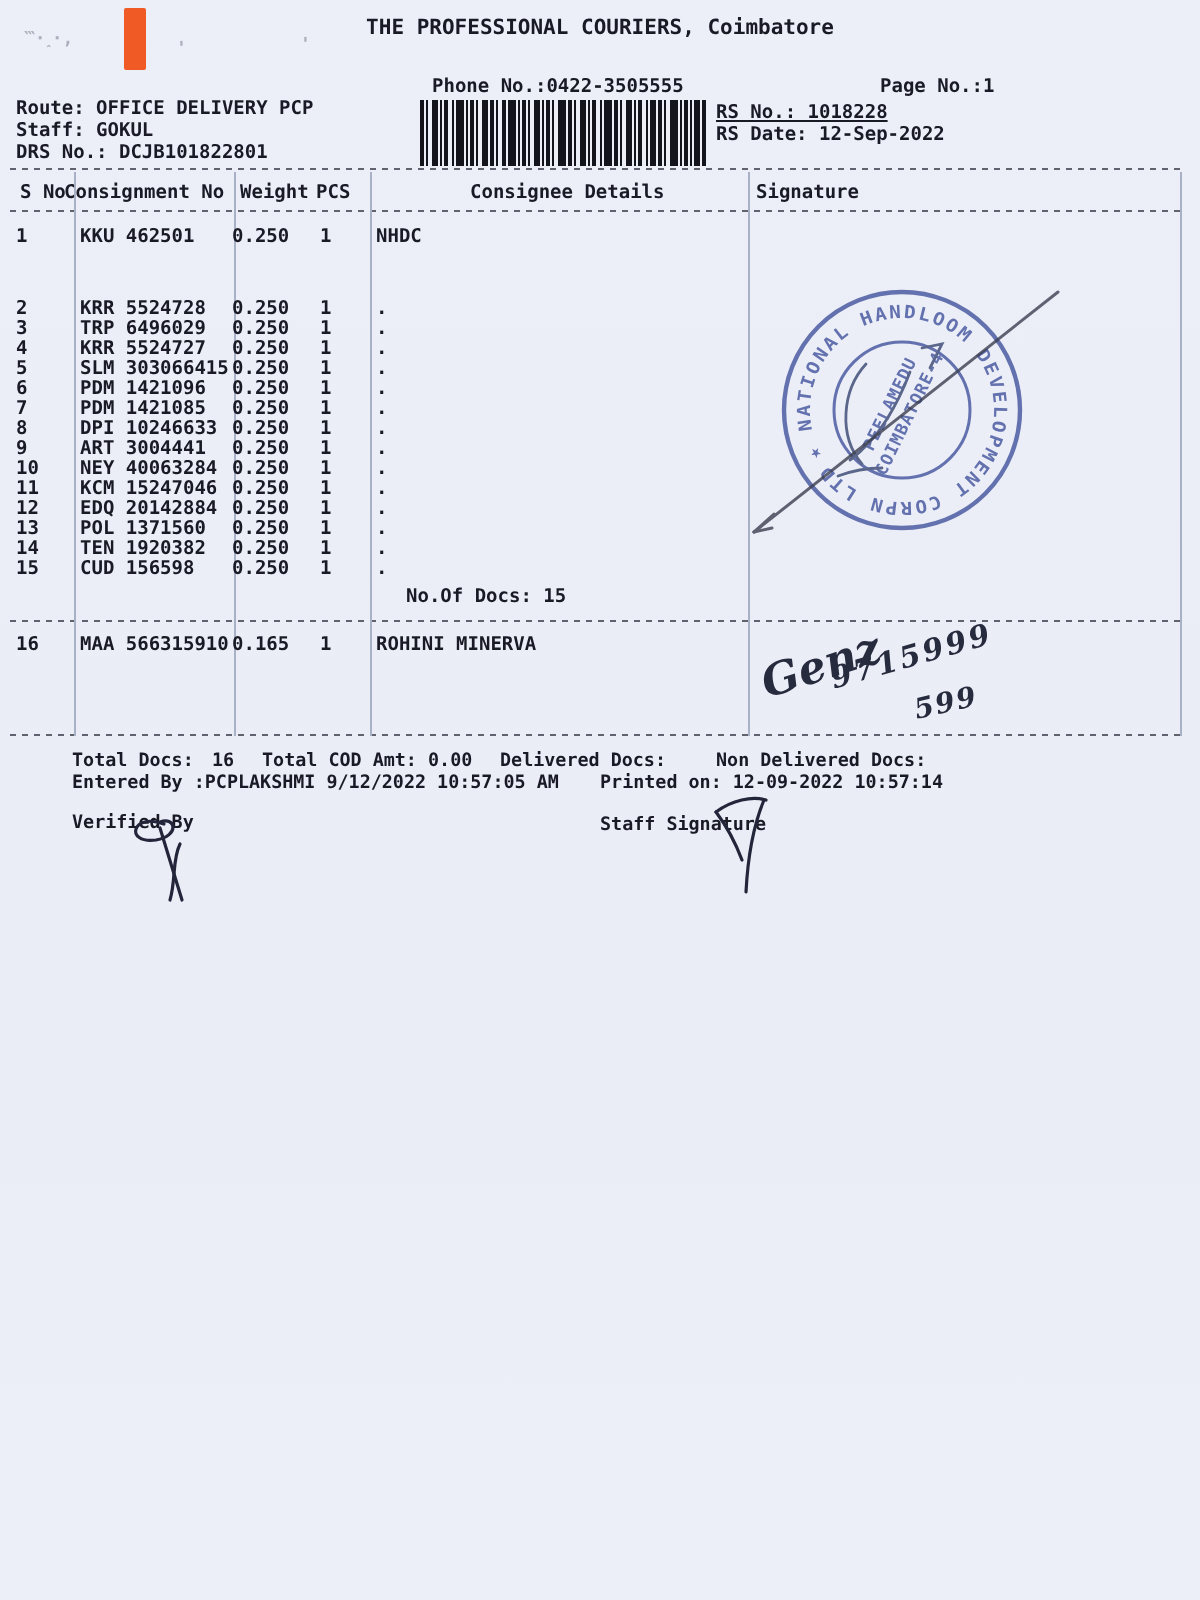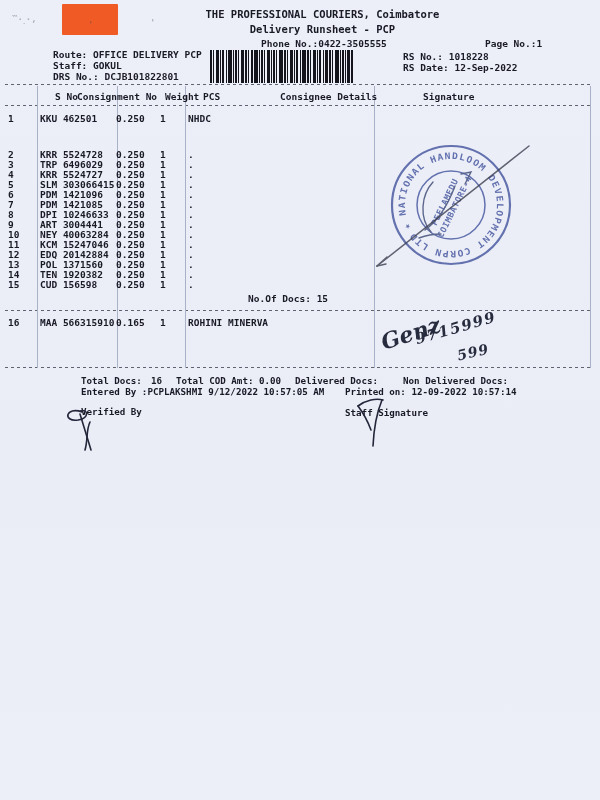--- a/index.html
+++ b/index.html
@@ -3,21 +3,21 @@
 <meta charset="utf-8">
 <style>
   html,body{margin:0;padding:0;}
   #page{
     position:relative; width:600px; height:800px; overflow:hidden;
     background:#ecEFF8;
     background:linear-gradient(180deg,#edeff8 0%,#eaedf6 60%,#ecEFF8 100%);
     font-family:"DejaVu Sans Mono", monospace;
     font-weight:bold; color:#191a26;
   }
-  .abs{position:absolute; white-space:pre;padding-left:45px;}
+  .abs{position:absolute; white-space:pre;}
   .t105{font-size:10.5px; line-height:12px;}
   .t95{font-size:9.5px; line-height:11px;}
   .t92{font-size:9.2px; line-height:10px;margin-left:28px;}
   .center{left:0; right:0; text-align:center;}
   .dash{position:absolute; left:5px; width:586px; height:1px;
         background:repeating-linear-gradient(90deg,#3d3f4e 0 3px,transparent 3px 6px);
         opacity:.8;}
   .vline{position:absolute; width:1px; top:86px; height:282px; background:#a9b1c7;}
   .trow{position:absolute; left:0; width:600px; height:10px; font-size:9.5px;}
   .trow .c{position:absolute; top:0; line-height:10px; white-space:pre;}
@@ -33,24 +33,23 @@
 
 <div id="page">
 
   <div class="abs" style="left:62px; top:4px; width:11px; height:31px; background:#f05a24; border-radius:1px;"></div>
 
   <div class="faint" style="left:12px; top:14px;">‷·˰·,</div>
   <div class="faint" style="left:88px; top:20px;">'</div>
   <div class="faint" style="left:150px; top:18px;">'</div>
 
   <div class="abs center t105" style="top:8px;">THE PROFESSIONAL COURIERS, Coimbatore</div>
-  <div class="abs center t105" style="top:23px;">Delivery Runsheet - PCP</div>
   <div class="abs t95" style="left:216px; top:38px;">Phone No.:0422-3505555</div>
   <div class="abs t95" style="left:440px; top:38px;">Page No.:1</div>
-  <div class="abs t95" style="left:358px; top:51px;">RS No.: 1018228</div>
+  <div class="abs t95" style="left:358px; top:51px;text-decoration:underline;">RS No.: 1018228</div>
   <div class="abs t95" style="left:358px; top:62px;">RS Date: 12-Sep-2022</div>
   <div class="abs t95" style="left:8px;   top:49px;">Route: OFFICE DELIVERY PCP</div>
   <div class="abs t95" style="left:8px;   top:60px;">Staff: GOKUL</div>
   <div class="abs t95" style="left:8px;   top:71px;text-align:center;">DRS No.: DCJB101822801</div>
 
   <svg style="left:210px; top:50px;" width="143" height="33" viewBox="0 0 143 33">
     <g fill="#14141c">
       <rect x="0" width="2" height="33"></rect>
         <rect x="3" width="1" height="33"></rect>
         <rect x="6" width="3" height="33"></rect>

